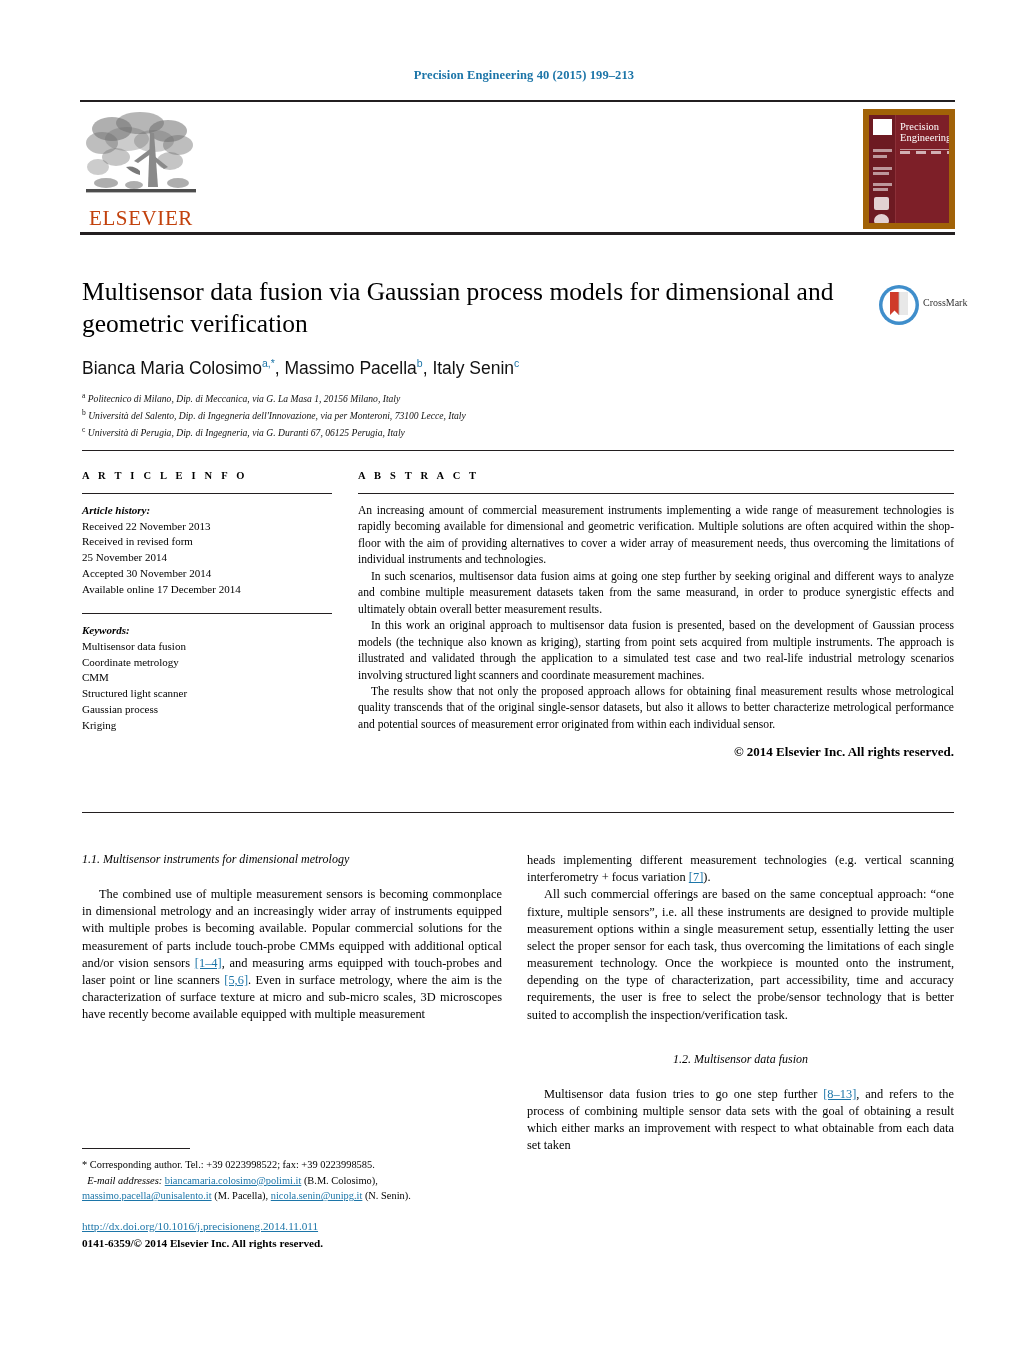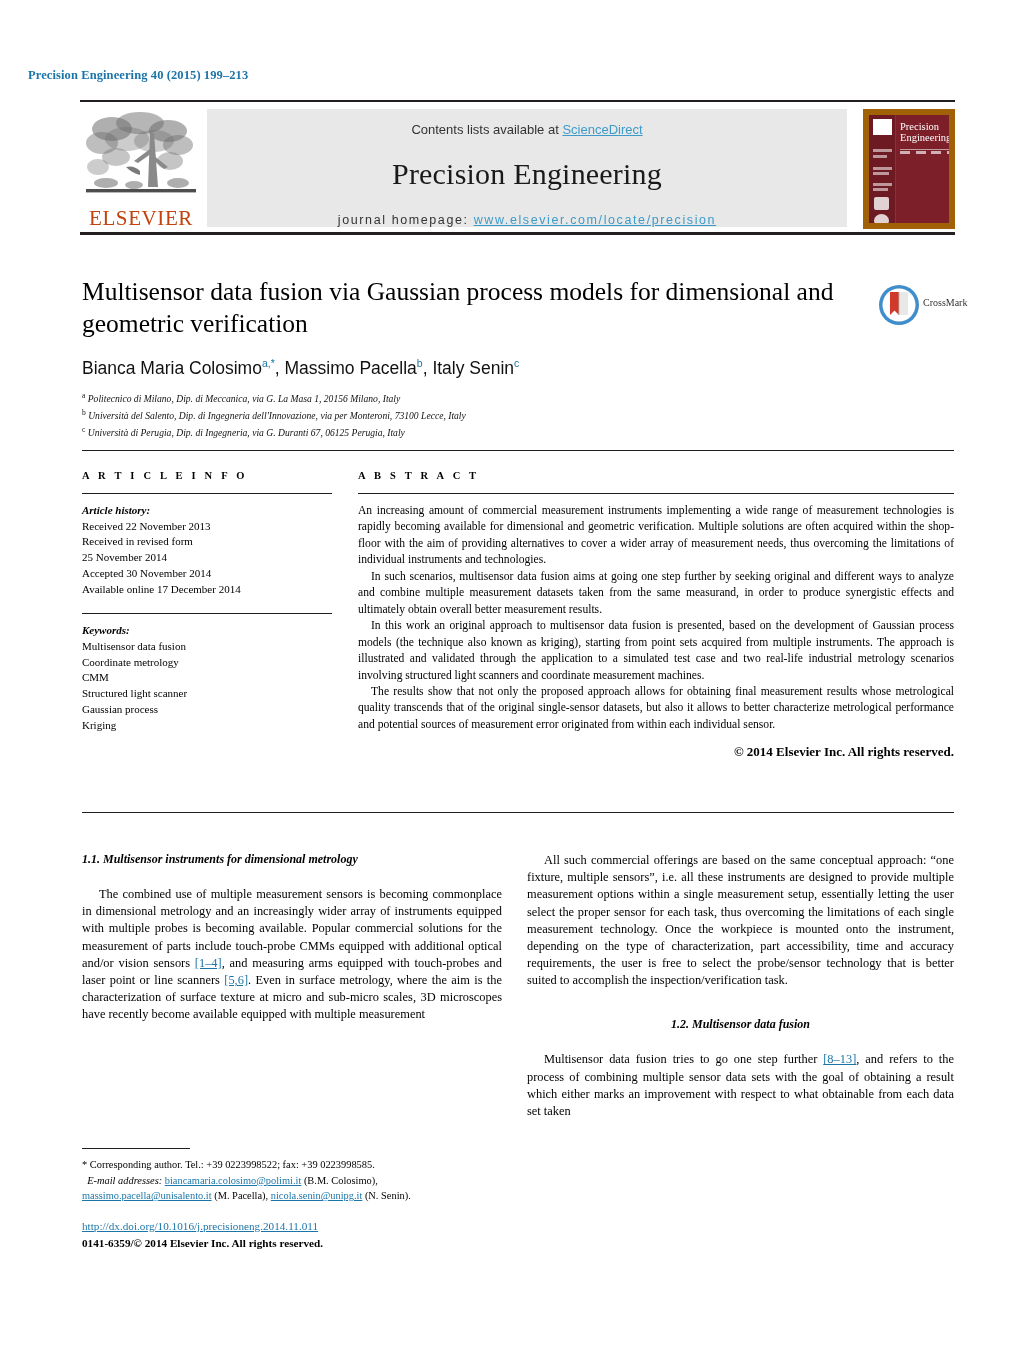--- a/index.html
+++ b/index.html
@@ -23,20 +23,21 @@
     left: 0; top: 0;
     width: 1020px;
     height: 1351px;
     padding: 0;
   }
 
   
   .running-head {
     position: absolute;
     top: 68px; left: 0; width: 1020px;
+    text-align: center;
     font-family: "Liberation Serif", serif;
     font-weight: bold;
     font-size: 12.5px;
     color: #1c75a8;
     letter-spacing: 0.1px;
     padding-left: 28px;
   }
 
   
   .masthead {
@@ -294,21 +295,21 @@
   }
   h2.num-head {
     font-family: "Liberation Serif", serif;
     font-size: 13.2px;
     font-weight: bold;
     margin: 0 0 16px 0;
   }
   h3.sub-head {
     font-family: "Liberation Serif", serif;
     font-size: 12px;
-    font-weight: bold;
+    font-weight: normal;
     font-style: italic;
     margin: 0 0 19px 0;
   }
   h3.sub-head.spaced-top { margin-top: 28px; text-align: center; }
   .body-text {
     font-family: "Liberation Serif", serif;
     font-size: 12.4px;
     line-height: 1.385;
     text-align: justify;
     color: #000000;
@@ -377,29 +378,20 @@
         <rect x="4" y="80" width="110" height="3.4" fill="#4d4d4d"></rect>
         <g fill="#7a7a7a" opacity="0.6">
           <ellipse cx="24" cy="74" rx="12" ry="5"></ellipse>
           <ellipse cx="96" cy="74" rx="11" ry="5"></ellipse>
           <ellipse cx="52" cy="76" rx="9" ry="4"></ellipse>
         </g>
       </svg>
       <div class="elsevier-word">ELSEVIER</div>
     </div>
 
-    <div class="journal-panel">
-      <div class="contents-line">
-        <span>Contents lists available at </span><a class="sd-link" href="#">ScienceDirect</a>
-      </div>
-      <div class="journal-title">Precision Engineering</div>
-      <div class="homepage-line">
-        <span>journal homepage: </span><a class="hp-url" href="#">www.elsevier.com/locate/precision</a>
-      </div>
-    </div>
 
     <div class="cover-thumb">
       <div class="cover-left-strip"></div>
       <div class="cover-logo-box"></div>
       <div class="cover-title">
         <div>Precision</div>
         <div>Engineering</div>
       </div>
       <div class="cover-rule"></div>
       <div class="cover-kw">
@@ -484,20 +476,21 @@
 
   <div class="body-left">
     <h3 class="sub-head">1.1. Multisensor instruments for dimensional metrology</h3>
     <div class="body-text">
       <p><span>The combined use of multiple measurement sensors is becoming commonplace in dimensional metrology and an increasingly wider array of instruments equipped with multiple probes is becoming available. Popular commercial solutions for the measurement of parts include touch-probe CMMs equipped with additional optical and/or vision sensors </span><a class="ref" href="#">[1–4]</a><span>, and measuring arms equipped with touch-probes and laser point or line scanners </span><a class="ref" href="#">[5,6]</a><span>. Even in surface metrology, where the aim is the characterization of surface texture at micro and sub-micro scales, 3D microscopes have recently become available equipped with multiple measurement</span></p>
     </div>
   </div>
 
   <div class="body-right">
     <div class="body-text">
+      <p class="noindent"><span>heads implementing different measurement technologies (e.g. vertical scanning interferometry + focus variation </span><a class="ref" href="#">[7]</a><span>).</span></p>
       <p>All such commercial offerings are based on the same conceptual approach: “one fixture, multiple sensors”, i.e. all these instruments are designed to provide multiple measurement options within a single measurement setup, essentially letting the user select the proper sensor for each task, thus overcoming the limitations of each single measurement technology. Once the workpiece is mounted onto the instrument, depending on the type of characterization, part accessibility, time and accuracy requirements, the user is free to select the probe/sensor technology that is better suited to accomplish the inspection/verification task.</p>
     </div>
     <h3 class="sub-head spaced-top">1.2. Multisensor data fusion</h3>
     <div class="body-text">
       <p><span>Multisensor data fusion tries to go one step further </span><a class="ref" href="#">[8–13]</a><span>, and refers to the process of combining multiple sensor data sets with the goal of obtaining a result which either marks an improvement with respect to what obtainable from each data set taken</span></p>
     </div>
   </div>
 
   <div class="footnote">
     <div class="footnote-rule"></div>

